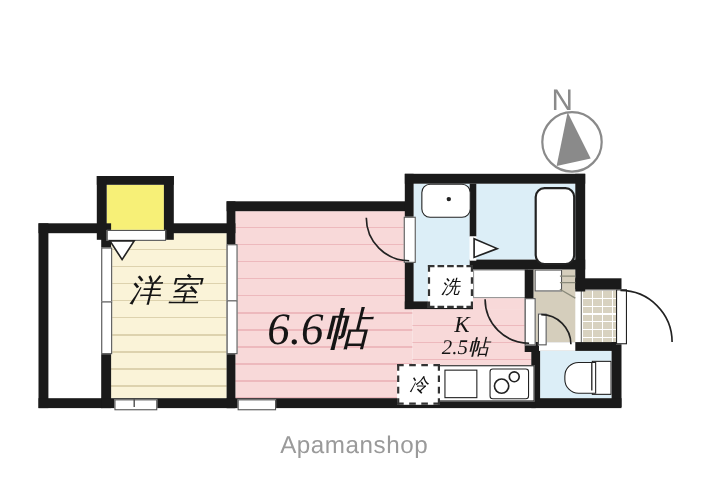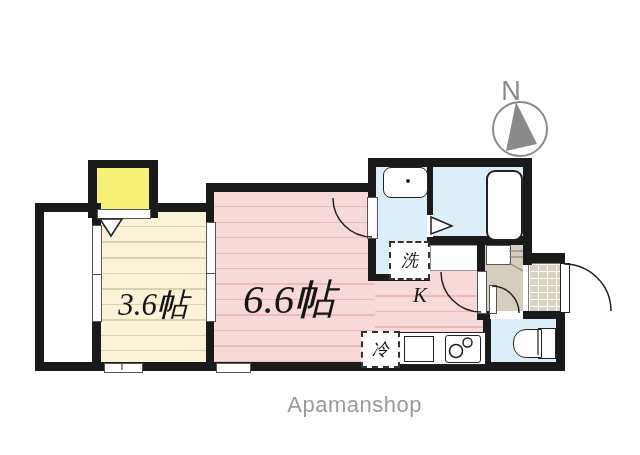--- a/index.html
+++ b/index.html
@@ -22,21 +22,21 @@
   .dashedbox{position:absolute;background:#fff;border:2px dashed #333;z-index:36;
     display:flex;align-items:center;justify-content:center;
     font-family:"Liberation Serif",serif;font-style:italic;font-size:17px;color:#111;}
   .label{position:absolute;z-index:50;text-align:center;color:#151515;
     font-family:"Liberation Serif",serif;font-style:italic;line-height:1;}
   #svg-overlay{position:absolute;left:0;top:0;z-index:40;pointer-events:none;}
   #compass-circle{position:absolute;left:492px;top:101px;width:52px;height:52px;
     border:2px solid #8a8a8a;border-radius:50%;background:#fff;z-index:20;}
   #north-label{position:absolute;left:485px;top:76px;width:52px;text-align:center;
     font-size:27px;color:#8a8a8a;font-family:"Liberation Sans",sans-serif;z-index:50;}
-  #brand{position:absolute;left:222px;top:392px;width:200px;text-align:right;
+  #brand{position:absolute;left:222px;top:392px;width:200px;text-align:center;
     font-size:22px;letter-spacing:.5px;color:#9a9a9a;z-index:50;
     font-family:"Liberation Sans",sans-serif;}
 </style>
 </head>
 <body>
 
 <div id="stage">
 
   <div class="floor stripes-cream" style="left:100px;top:212px;width:106px;height:150px;"></div>
   <div class="floor stripes-pink" style="left:214px;top:192px;width:161px;height:170px;"></div>
@@ -120,21 +120,24 @@
     <circle cx="456" cy="351" r="6.5" fill="#fff" stroke="#222" stroke-width="1.5"></circle>
     <circle cx="467.5" cy="342.5" r="4.5" fill="#fff" stroke="#222" stroke-width="1.5"></circle>
     <circle cx="408" cy="181" r="2" fill="#222"></circle>
     <line x1="509" y1="251" x2="523" y2="251" stroke="#8a8a7a" stroke-width="1.2"></line>
     <line x1="509" y1="257" x2="523" y2="257" stroke="#8a8a7a" stroke-width="1.2"></line>
     <line x1="509" y1="263" x2="523" y2="271" stroke="#8a8a7a" stroke-width="1.2"></line>
     <line x1="122" y1="363" x2="122" y2="370" stroke="#444" stroke-width="1.2"></line>
     <line x1="538" y1="330" x2="538" y2="355" stroke="#222" stroke-width="1.2"></line>
   </svg>
 
-  <div class="label" style="left:93px;top:289px;width:120px;font-size:31px;">3.6帖</div>
+  <div class="label" style="left:93px;top:251px;width:120px;font-size:29px;letter-spacing:7px;">
+    <span>洋室</span>
+  </div>
 
   <div class="label" style="left:219px;top:279px;width:140px;font-size:41px;font-style:italic;">6.6帖</div>
 
   <div class="label" style="left:370px;top:285px;width:100px;font-size:21px;">K</div>
+  <div class="label" style="left:373px;top:307px;width:100px;font-size:19px;">2.5帖</div>
 
   <div id="brand">Apamanshop</div>
 
 </div>
 
 </body></html>

